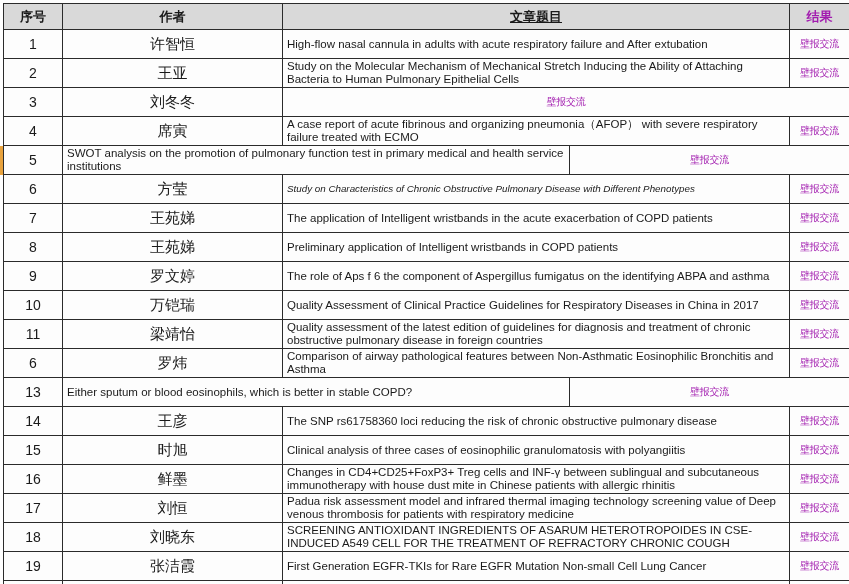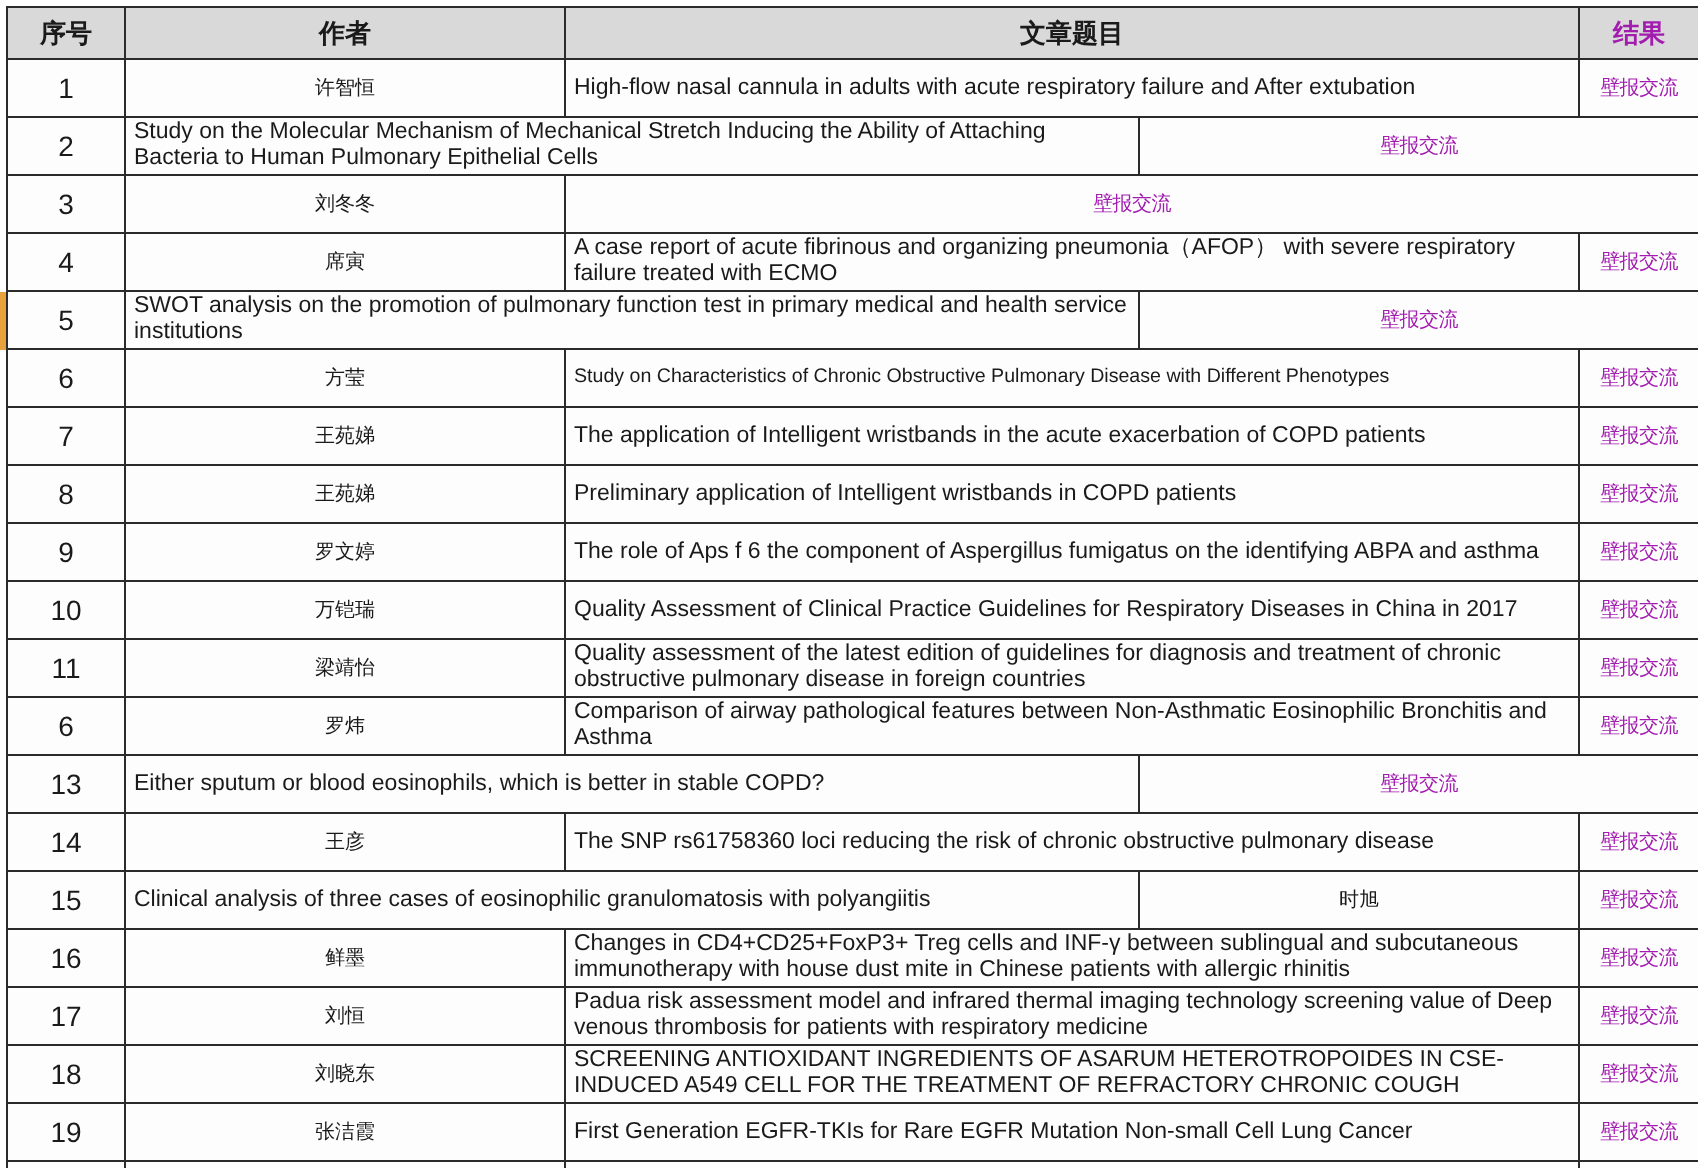--- a/index.html
+++ b/index.html
@@ -15,59 +15,60 @@
   .cell{
     box-sizing:border-box;
     border-right:1px solid var(--grid,#2b2b2b);
     border-bottom:1px solid var(--grid,#2b2b2b);
     display:flex;align-items:center;
     min-height:29px;
     overflow:hidden;
   }
   .c-index{flex:0 0 60px;width:60px;justify-content:center;
     border-left:1px solid var(--grid,#2b2b2b);font-size:14px;}
-  .c-author{flex:0 0 220px;width:220px;justify-content:center;font-size:10px;}
+  .c-author{flex:0 0 220px;width:220px;justify-content:center;font-size:15px;}
   .c-title{flex:0 0 507px;width:507px;justify-content:flex-start;
     font-size:11.5px;line-height:13px;padding:1px 4px;}
   .c-result{flex:1 1 auto;justify-content:center;font-size:10px;
     letter-spacing:-0.3px;color:#a21caf;border-right:none;padding:0 1px;white-space:nowrap;}
   .header .cell{
     background:var(--header-bg,#d9d9d9);
     border-top:1px solid var(--grid,#2b2b2b);
     font-weight:bold;font-size:13px;min-height:27px;
     justify-content:center;padding:0;
   }
-  .compact .c-title{font-size:9.8px;line-height:12px;}
+  .compact .c-title{font-size:9.8px;line-height:12px;font-style:italic;}
   .partial .cell{min-height:10px;border-bottom:none;}
 </style>
 </head>
 <body>
 
 <div class="sheet">
 
   <div class="row header">
     <div class="strip"></div>
     <div class="cell c-index">序号</div>
     <div class="cell c-author">作者</div>
-    <div class="cell c-title" style="justify-content:center;">文章题目</div>
+    <div class="cell c-title" style="justify-content:center;text-decoration:underline;">文章题目</div>
     <div class="cell c-result" style="font-size:13px;letter-spacing:0;">结果</div>
   </div>
 
   <div id="rows">
   <div class="row">
     <div class="strip"></div>
     <div class="cell c-index">1</div>
     <div class="cell c-author">许智恒</div>
     <div class="cell c-title">High-flow nasal cannula in adults with acute respiratory failure and After extubation</div>
     <div class="cell c-result">壁报交流</div>
   </div>
 
   <div class="row">
     <div class="strip"></div>
     <div class="cell c-index">2</div>
+    <div class="cell c-author">王亚</div>
     <div class="cell c-title">Study on the Molecular Mechanism of Mechanical Stretch Inducing the Ability of Attaching Bacteria to Human Pulmonary Epithelial Cells</div>
     <div class="cell c-result">壁报交流</div>
   </div>
 
   <div class="row">
     <div class="strip"></div>
     <div class="cell c-index">3</div>
     <div class="cell c-author">刘冬冬</div>
     <div class="cell c-result">壁报交流</div>
   </div>
@@ -154,22 +155,22 @@
     <div class="strip"></div>
     <div class="cell c-index">14</div>
     <div class="cell c-author">王彦</div>
     <div class="cell c-title">The SNP rs61758360 loci reducing the risk of chronic obstructive pulmonary disease</div>
     <div class="cell c-result">壁报交流</div>
   </div>
 
   <div class="row">
     <div class="strip"></div>
     <div class="cell c-index">15</div>
+    <div class="cell c-author">时旭</div>
     <div class="cell c-title">Clinical analysis of three cases of eosinophilic granulomatosis with polyangiitis</div>
-    <div class="cell c-author">时旭</div>
     <div class="cell c-result">壁报交流</div>
   </div>
 
   <div class="row">
     <div class="strip"></div>
     <div class="cell c-index">16</div>
     <div class="cell c-author">鲜墨</div>
     <div class="cell c-title">Changes in CD4+CD25+FoxP3+ Treg cells and INF-γ between sublingual and subcutaneous immunotherapy with house dust mite in Chinese patients with allergic rhinitis</div>
     <div class="cell c-result">壁报交流</div>
   </div>

